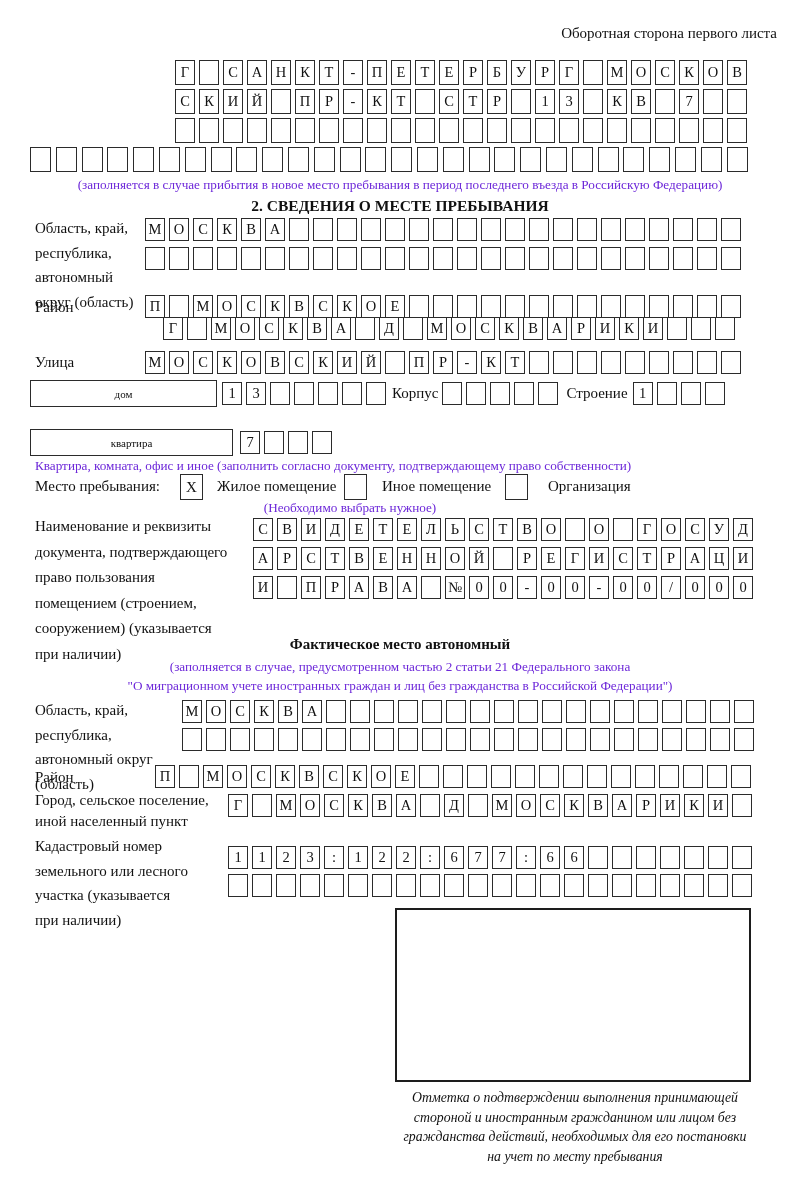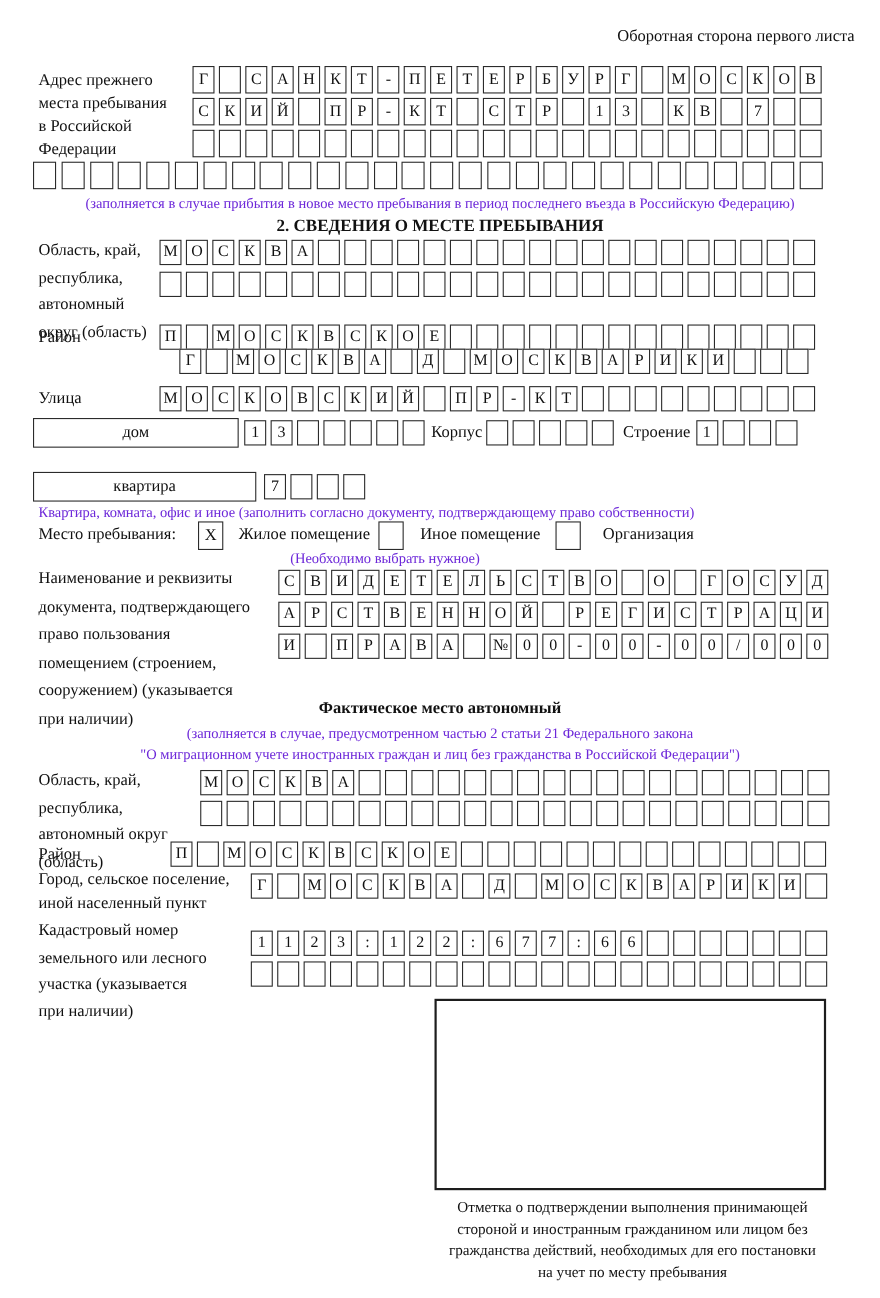--- a/index.html
+++ b/index.html
@@ -9,38 +9,34 @@
   .lbl{font-size:15px;line-height:21px;white-space:pre-line;}
   .lbl4{font-size:15px;line-height:24.5px;white-space:pre-line;}
   .note{font-size:13.2px;color:#6d28d9;}
   .title{font-weight:bold;font-size:15.5px;}
   .cells{display:flex;gap:4px;}
   .cell{width:20px;height:23px;border:1.7px solid #2b2b2b;display:flex;align-items:center;justify-content:center;
         font-size:14.5px;font-family:"Liberation Serif","DejaVu Serif",serif;background:#fff;box-sizing:border-box;flex:0 0 auto;}
   .cells.tall .cell{height:25px;}
   .cells.wide{gap:4.8px;} .cells.wide .cell{width:21px;height:25px;}
   .fieldbox{border:1.7px solid #2b2b2b;display:flex;align-items:center;justify-content:center;
-            font-size:15px;height:27px;box-sizing:border-box;background:#fff;font-family:Liberation Serif, serif;}
+            font-size:11px;height:27px;box-sizing:border-box;background:#fff;font-family:Liberation Serif, serif;}
   .chk{width:23px;height:26px;border:1.7px solid #2b2b2b;display:flex;align-items:center;justify-content:center;
        font-size:15px;box-sizing:border-box;background:#fff;}
   .center{text-align:center;width:800px;left:0;}
   .stamp{border:2px solid #1d1d1d;background:#fff;box-sizing:border-box;}
-  .cap{font-size:13.8px;line-height:19.5px;text-align:center;white-space:pre-line;}
+  .cap{font-size:13.8px;line-height:19.5px;text-align:center;white-space:pre-line;font-style:italic;}
 </style>
 </head>
 <body>
 
 <div class="page">
 
   <div class="abs" style="top:25px;right:58px;font-size:15px;">Оборотная сторона первого листа</div>
 
-  <div class="abs lbl" style="left:35px;top:63px;">Адрес прежнего
-места пребывания
-в Российской
-Федерации</div>
   <div class="abs cells tall" style="left:175px;top:60px;">
       <div class="cell">Г</div>
       <div class="cell"></div>
       <div class="cell">С</div>
       <div class="cell">А</div>
       <div class="cell">Н</div>
       <div class="cell">К</div>
       <div class="cell">Т</div>
       <div class="cell">-</div>
       <div class="cell">П</div>

